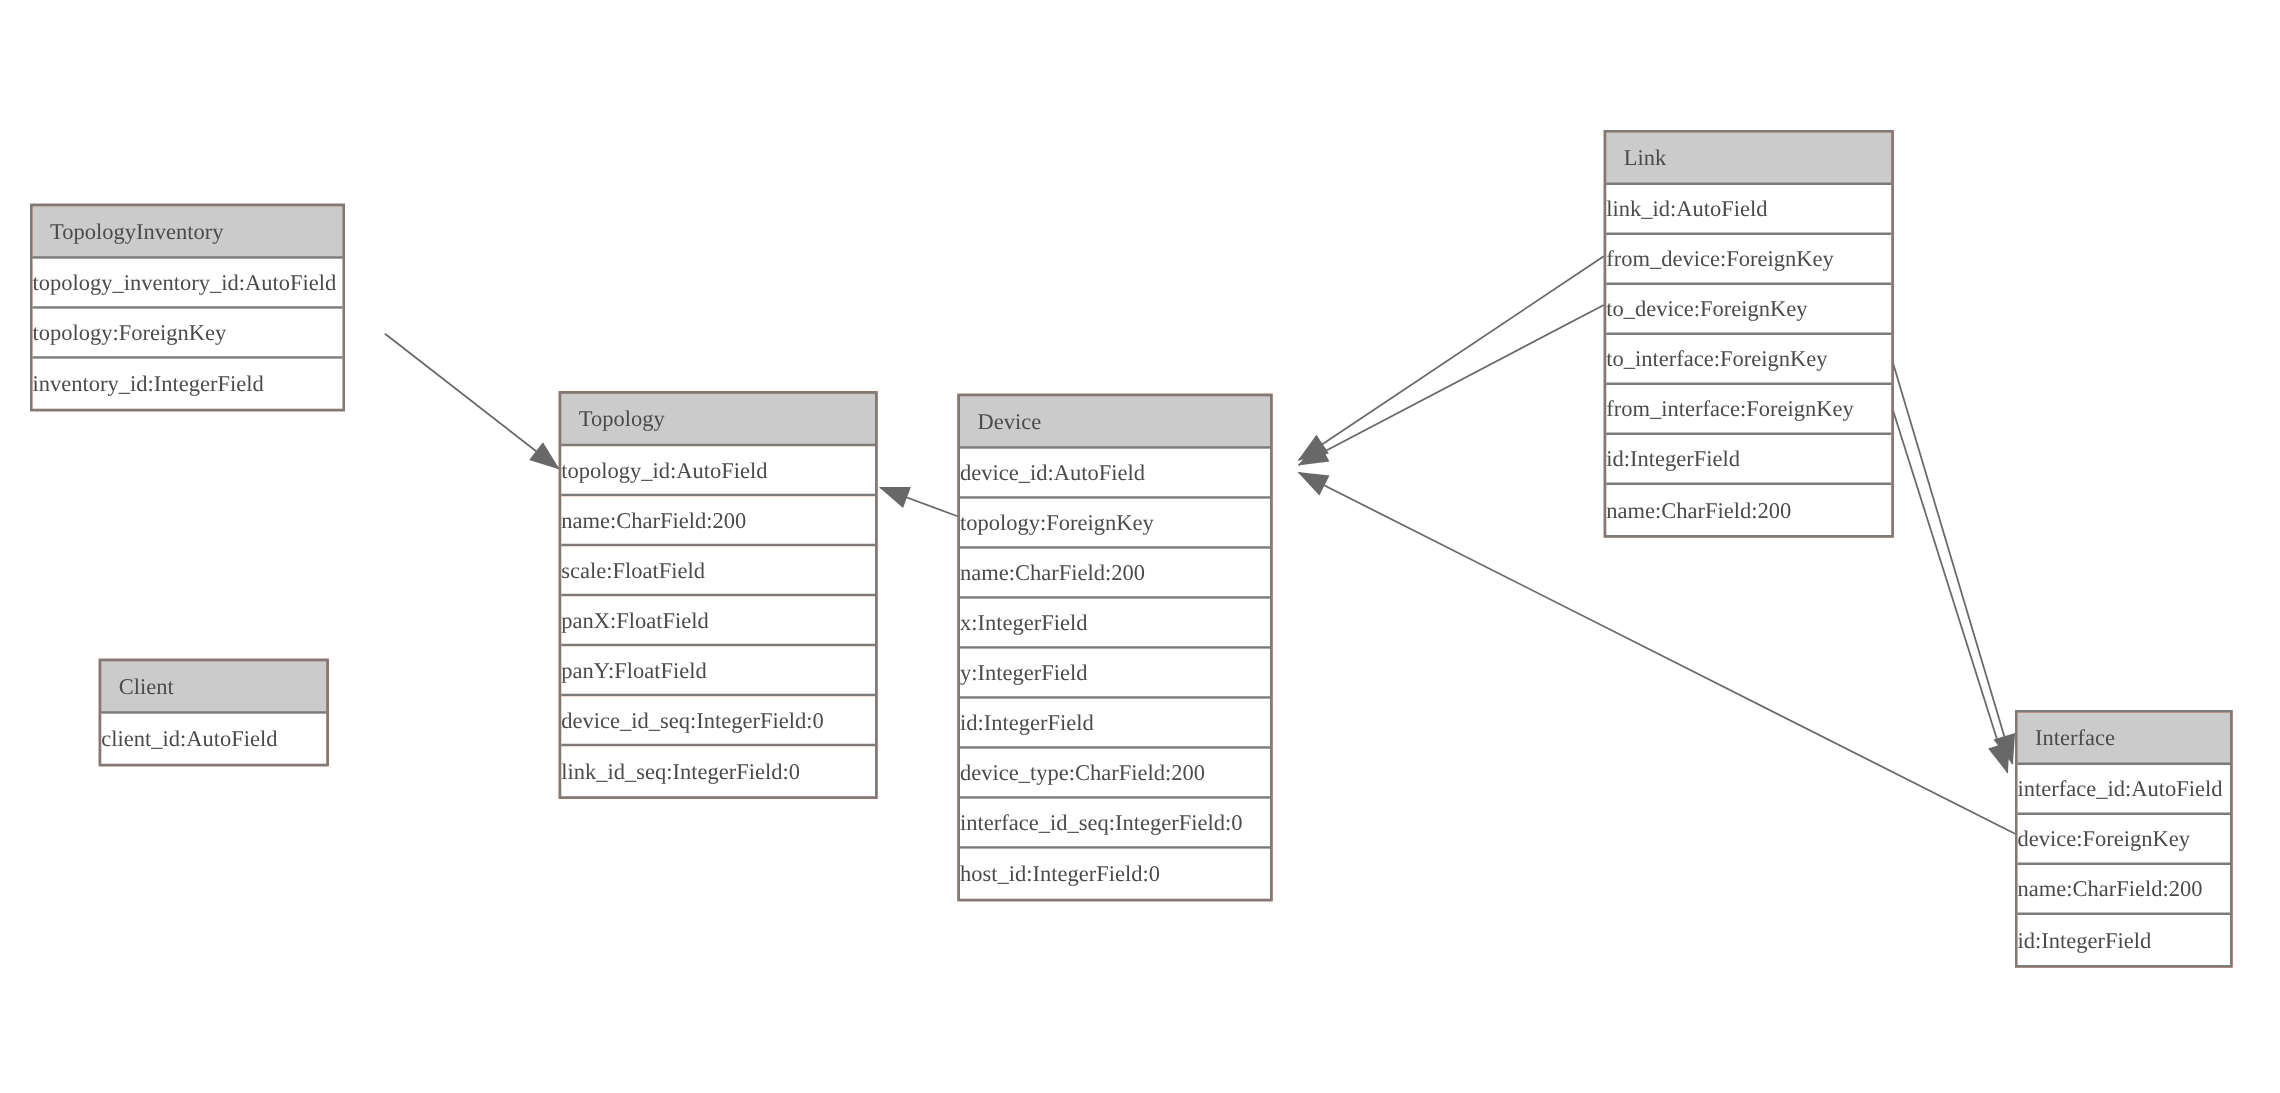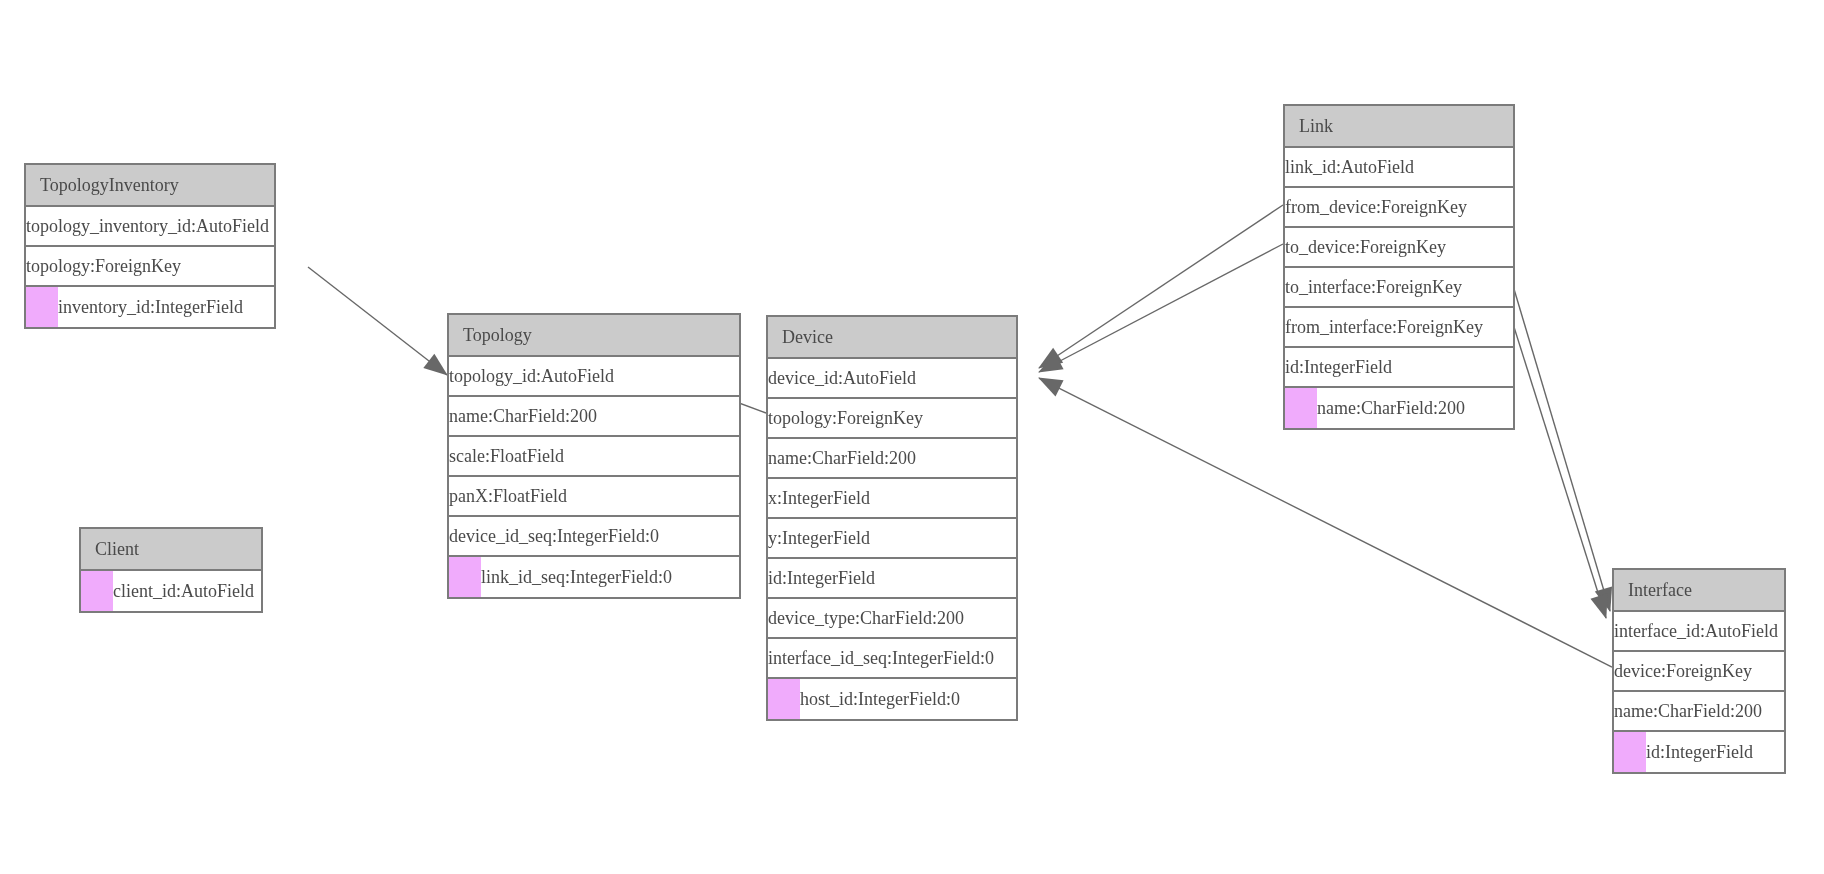--- a/index.html
+++ b/index.html
@@ -19,21 +19,21 @@
     position: absolute;
     left: 0;
     top: 0;
     z-index: 1;
   }
   .erd-table {
     position: absolute;
     z-index: 2;
     box-sizing: border-box;
     border: 2px solid #7b7b7b;
-    background: #f0abfc;
+    background: #c2410c;
     color: #4a4a4a;
     font-size: 18px;
   }
   .erd-header {
     box-sizing: border-box;
     height: 42px;
     display: flex;
     align-items: center;
     padding-left: 14px;
     background: #cbcbcb;
@@ -46,21 +46,20 @@
     height: 40px;
     display: flex;
     align-items: center;
     border-bottom: 2px solid #7b7b7b;
     background: #ffffff;
     white-space: nowrap;
     overflow: hidden;
   }
   .erd-row:last-child {
     border-bottom: none;
-    margin-left: 32px;
   }
 </style>
 </head>
 <body>
 
 <div id="canvas">
   <svg id="edges" width="1824" height="874" viewBox="0 0 1824 874">
       <defs>
         <marker id="arrow" viewBox="0 0 26 20" refX="24" refY="10" markerWidth="26" markerHeight="20" markerUnits="userSpaceOnUse" orient="auto">
           <path d="M1,1 L25,10 L1,19 Z" fill="#686868"></path>
@@ -74,26 +73,27 @@
       <line x1="1514" y1="289" x2="1610" y2="611" stroke="#686868" stroke-width="1.4" marker-end="url(#arrow)"></line>
       <line x1="1514" y1="327" x2="1606" y2="618" stroke="#686868" stroke-width="1.4" marker-end="url(#arrow)"></line>
     </svg>
   <div id="tables">
       <div class="erd-table" style="left: 24px; top: 163px; width: 252px;">
         <div class="erd-header">TopologyInventory</div>
         <div class="erd-row">topology_inventory_id:AutoField</div>
         <div class="erd-row">topology:ForeignKey</div>
         <div class="erd-row">inventory_id:IntegerField</div>
       </div>
-      <div class="erd-table" style="left: 447px; top: 313px; width: 294px;">
+      <div class="erd-table" style="left: 447px; top: 313px; width: 255px;">
         <div class="erd-header">Topology</div>
         <div class="erd-row">topology_id:AutoField</div>
         <div class="erd-row">name:CharField:200</div>
         <div class="erd-row">scale:FloatField</div>
         <div class="erd-row">panX:FloatField</div>
+        <div class="erd-row">panY:FloatField</div>
         <div class="erd-row">device_id_seq:IntegerField:0</div>
         <div class="erd-row">link_id_seq:IntegerField:0</div>
       </div>
       <div class="erd-table" style="left: 79px; top: 527px; width: 184px;">
         <div class="erd-header">Client</div>
         <div class="erd-row">client_id:AutoField</div>
       </div>
       <div class="erd-table" style="left: 766px; top: 315px; width: 252px;">
         <div class="erd-header">Device</div>
         <div class="erd-row">device_id:AutoField</div>

